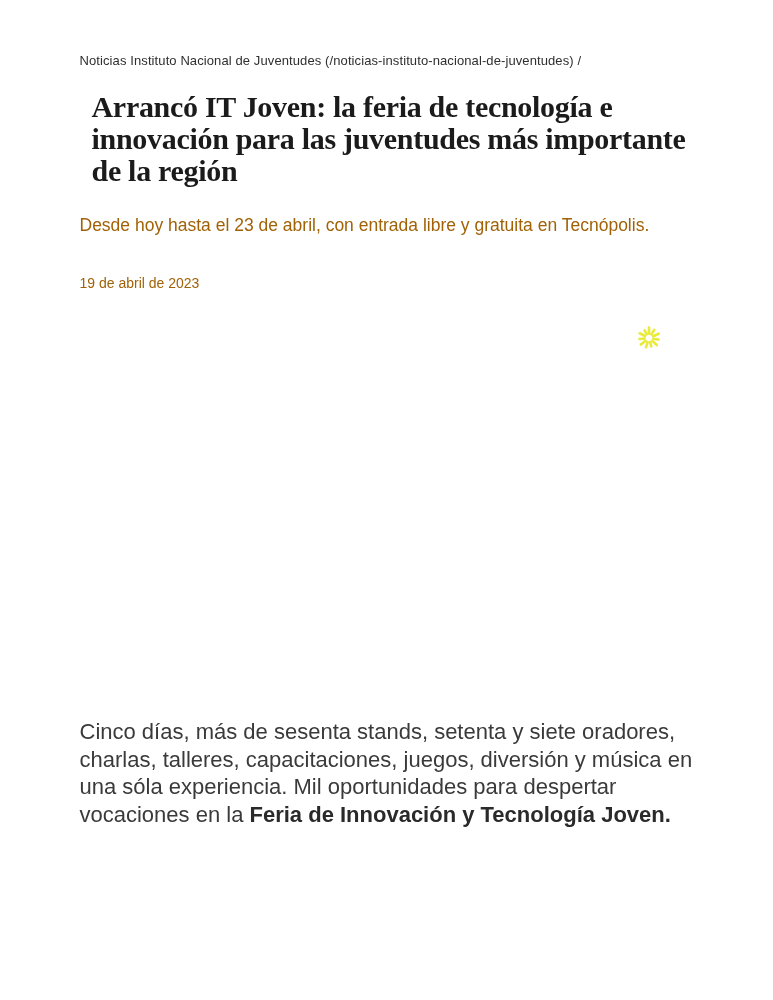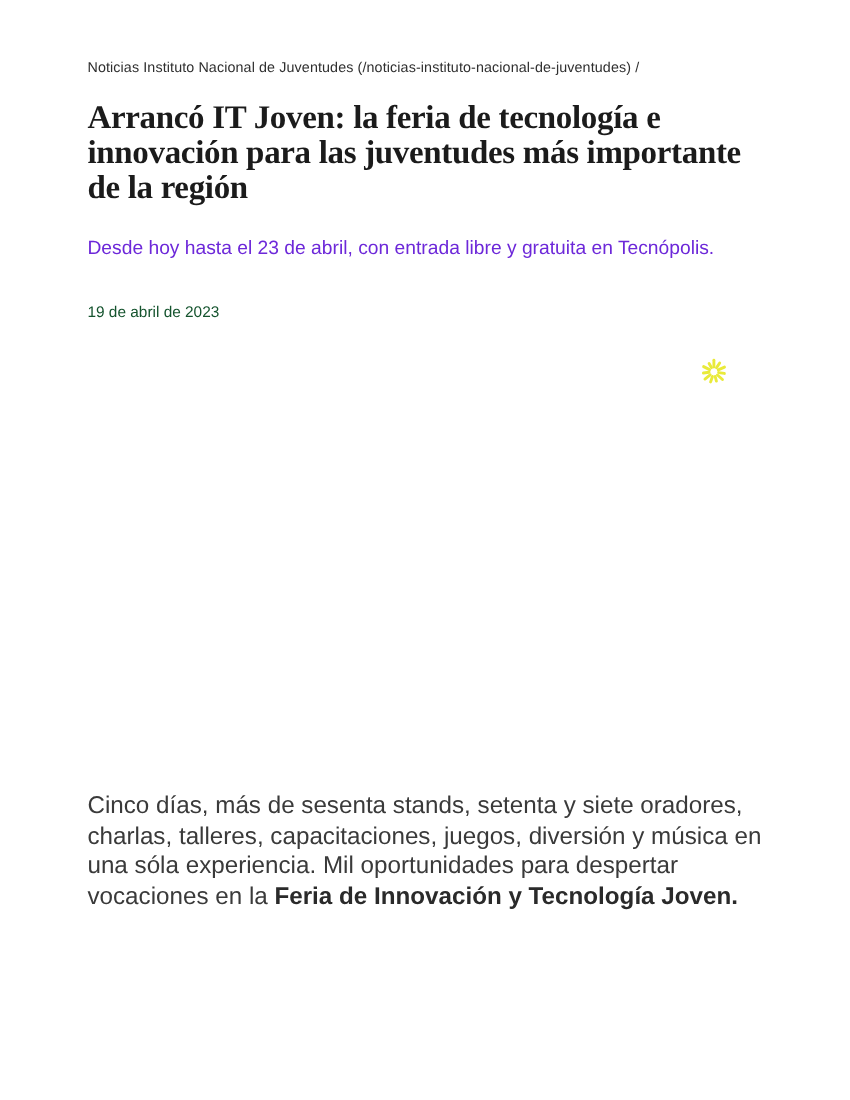--- a/index.html
+++ b/index.html
@@ -21,41 +21,41 @@
     letter-spacing: 0.1px;
     white-space: nowrap;
   }
   .breadcrumb a {
     color: #2f2f2f;
     text-decoration: none;
     cursor: pointer;
   }
   .breadcrumb .sep { color: #2f2f2f; }
   h1.title {
-    margin: 22px 0 0 0;
+    margin: 22px 0 0 12px;
     font-family: "Liberation Serif", serif;
     font-weight: 700;
     font-size: 30px;
     line-height: 32px;
     letter-spacing: -0.3px;
     color: #1b1b1b;
     max-width: 665px;
   }
   .subtitle {
     margin: 25px 0 0 0;
     font-size: 17.5px;
     line-height: 26px;
-    color: #6d28d9;
+    color: #a16207;
     max-width: 673px;
   }
   .date {
     margin: 36px 0 0 0;
     font-size: 14px;
     line-height: 18px;
-    color: #14532d;
+    color: #a16207;
   }
   .media {
     position: relative;
     margin-top: 10px;
     height: 400px;
     background: #ffffff;
   }
   .spinner {
     position: absolute;
     top: 22px;

